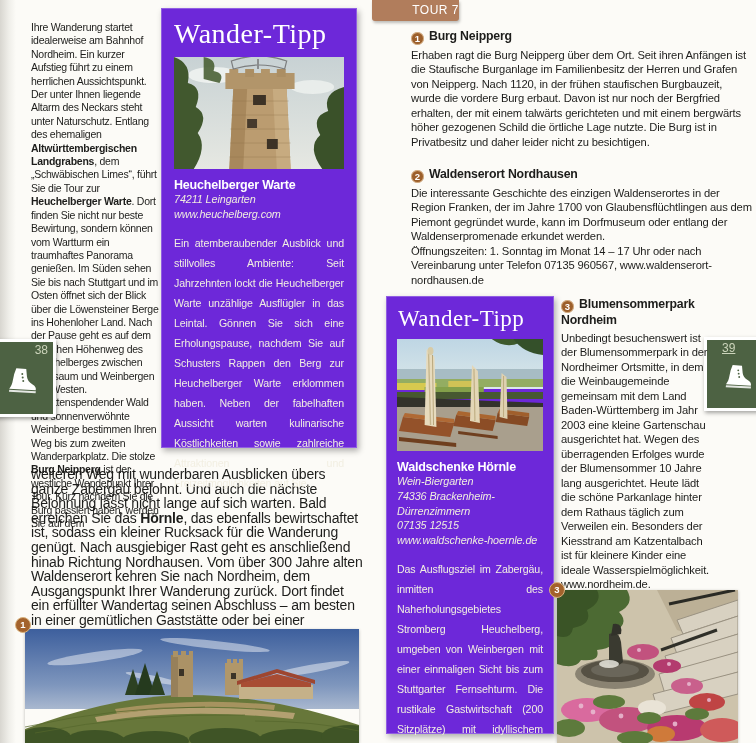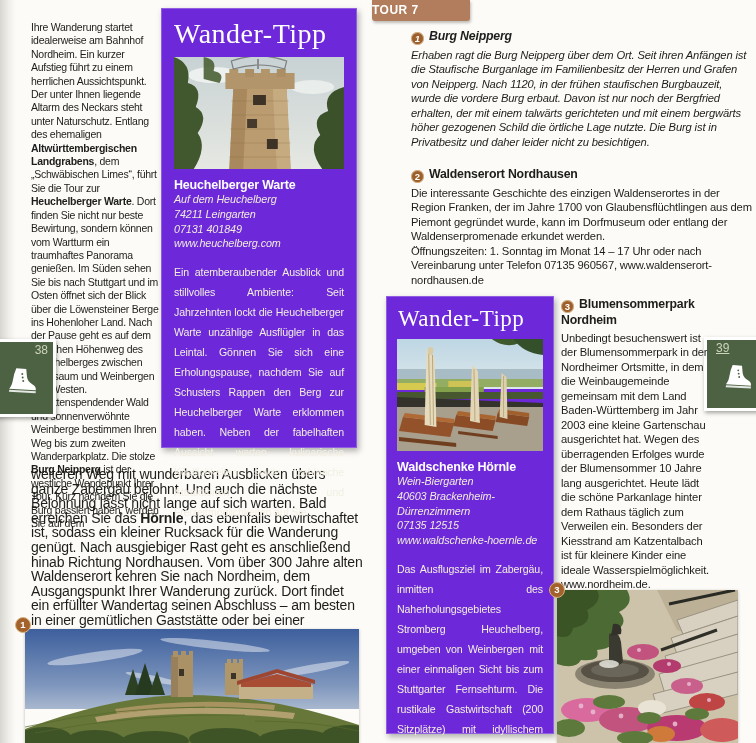--- a/index.html
+++ b/index.html
@@ -17,55 +17,55 @@
     font-size:14px; line-height:14.6px; letter-spacing:-0.2px; }
   .seg-b { font-weight:bold; }
 
   
   .badge { position:absolute; background:#4d6243; border:3px solid #ffffff;
     box-shadow:1px 2px 4px rgba(0,0,0,.35); }
   .badge-left  { left:-12px; top:339px; width:62px; height:72px; }
   .badge-right { left:704px; top:337px; width:62px; height:68px; }
   .badge-num { position:absolute; font-size:12px; color:#ccd4bb; top:1px; }
   .badge-left .badge-num  { right:5px; }
-  .badge-right .badge-num { left:9px;text-decoration:underline; }
+  .badge-right .badge-num { left:15px;text-decoration:underline; }
   .badge svg { position:absolute; left:50%; top:54%; transform:translate(-50%,-50%); }
 
   
   .tipp { position:absolute; background:#6d28d9; box-sizing:border-box;
     color:#efece0; box-shadow:2px 3px 6px rgba(0,0,0,.30);
     border:1px solid rgba(255,255,255,.25); }
   .tipp1 { left:161px; top:8px;   width:196px; height:440px; padding:6px 12px; }
   .tipp2 { left:386px; top:296px; width:168px; height:438px; padding:5px 10px; }
   .tipp-title { font-family:"Liberation Serif", serif; color:#ffffff; letter-spacing:.5px; }
   .tipp1 .tipp-title { font-size:28px; margin:3px 0 7px 0; }
   .tipp2 .tipp-title { font-size:23px; margin:4px 0 7px 1px; }
   .tipp-photo { width:100%; height:112px; position:relative; overflow:hidden; }
   .tipp-photo svg { display:block; width:100%; height:100%; }
   .tipp-name { font-weight:bold; font-size:12.5px; margin-top:9px; color:#ffffff; letter-spacing:-0.2px; }
   .tipp-contact { font-style:italic; font-size:10.8px; line-height:14.8px; color:#f0ecdf; letter-spacing:-0.1px; }
   .tipp-body { font-size:10.6px; line-height:20px; text-align:justify; margin-top:11px;
     color:#f2efe2; letter-spacing:-0.1px; }
 
   
-  .tour-tab { position:absolute; left:372px; top:0; width:98px; height:21px;
+  .tour-tab { position:absolute; left:372px; top:0; width:87px; height:21px;
     background:linear-gradient(180deg,#c29372 0%,#ab755а 100%);
     background-color:#b17d5c; border-radius:0 0 3px 3px; box-shadow:1px 2px 3px rgba(0,0,0,.25);
-    color:#ffffff; font-weight:bold; font-size:12px; letter-spacing:.5px;
-    line-height:21px; text-align:left; }
+    color:#ffffff; font-weight:normal; font-size:12px; letter-spacing:.5px;
+    line-height:21px; text-align:right; }
 
   
   .sec { position:absolute; font-size:11.2px; line-height:14.5px; letter-spacing:-0.15px; }
   .sec-head { font-weight:bold; font-size:12.3px; line-height:15px; margin-bottom:3px; letter-spacing:-0.2px; }
   .num { display:inline-block; width:13px; height:13px; border-radius:50%;
     background:#9c5f2b; color:#fff; font-size:9.5px; font-weight:bold; text-align:center;
     line-height:13px; vertical-align:-1.5px; margin-right:5px;
     box-shadow:inset 0 0 0 1px rgba(255,235,200,.55); letter-spacing:0; }
   .sec-body { white-space:pre-line; }
-  .sec1 { left:411px; top:29px;  width:341px;font-style:italic; }
+  .sec1 { left:411px; top:29px;  width:341px; }
   .sec2 { left:411px; top:167px; width:341px; }
   .sec3 { left:561px; top:297px; width:152px; }
 
   
   .photo { position:absolute; box-shadow:0 1px 3px rgba(0,0,0,.25); overflow:hidden; }
   .photo svg { display:block; width:100%; height:100%; }
   .photo-castle   { left:25px;  top:629px; width:334px; height:114px; }
   .photo-fountain { left:557px; top:590px; width:181px; height:153px; }
   .photo-marker { position:absolute; width:14px; height:14px; border-radius:50%;
     background:#a3622c; border:1px solid #d9b37f; color:#fff; font-size:9.5px;
@@ -139,23 +139,21 @@
         <rect x="80" y="38" width="13" height="10" fill="#3c3226"></rect>
         <rect x="74" y="62" width="10" height="9" fill="#463a2c"></rect>
         <rect x="94" y="82" width="11" height="10" fill="#3c3226"></rect>
 
         <path d="M0 0 Q18 6 14 26 Q30 30 22 50 Q36 58 24 76 Q34 90 20 112 L0 112 Z" fill="#41582e"></path>
         <path d="M172 30 Q150 36 156 54 Q138 60 148 78 Q134 90 150 112 L172 112 Z" fill="#3a5129"></path>
         <path d="M30 0 Q44 2 40 14 Q52 16 46 26 L30 22 Z" fill="#4a6135" opacity=".9"></path>
       </svg>
     </div>
     <div class="tipp-name">Heuchelberger Warte</div>
-    <div class="tipp-contact">Auf dem Heuchelberg</div>
     <div class="tipp-contact">74211 Leingarten</div>
-    <div class="tipp-contact">07131 401849</div>
     <div class="tipp-contact">www.heuchelberg.com</div>
     <div class="tipp-body">Ein atemberaubender Ausblick und stillvolles Ambiente: Seit Jahrzehnten lockt die Heuchelberger Warte unzählige Ausflügler in das Leintal. Gönnen Sie sich eine Erholungspause, nachdem Sie auf Schusters Rappen den Berg zur Heuchelberger Warte erklommen haben. Neben der fabelhaften Aussicht warten kulinarische Köstlichkeiten sowie zahlreiche Attraktionen und Freizeitmöglichkeiten auf Sie.</div>
   </div>
 
   <div class="tour-tab">TOUR 7</div>
 
   <div class="sec sec1">
     <div class="sec-head">
       <span class="num">1</span><span>Burg Neipperg</span>
     </div>
@@ -215,21 +213,21 @@
         <path d="M78 30 L79 82" stroke="#c0af84" stroke-width="1.2" fill="none"></path>
         <path d="M106 34 L111 38 L112 80 L104 78 Z" fill="#ded1b0"></path>
         <path d="M108 37 L108 78" stroke="#bcab80" stroke-width="1" fill="none"></path>
 
         <path d="M96 0 Q110 10 124 4 Q140 14 148 8 L148 0 Z" fill="#3e5a2d"></path>
         <path d="M118 0 Q128 14 148 16 L148 0 Z" fill="#34502a"></path>
       </svg>
     </div>
     <div class="tipp-name">Waldschenke Hörnle</div>
     <div class="tipp-contact">Wein-Biergarten</div>
-    <div class="tipp-contact">40603 Brackenheim-Dürrenzimmern</div>
+    <div class="tipp-contact">74336 Brackenheim-Dürrenzimmern</div>
     <div class="tipp-contact">07135 12515</div>
     <div class="tipp-contact">www.waldschenke-hoernle.de</div>
     <div class="tipp-body">Das Ausflugsziel im Zabergäu, inmitten des Naherholungsgebietes Stromberg Heuchelberg, umgeben von Weinbergen mit einer einmaligen Sicht bis zum Stuttgarter Fernsehturm. Die rustikale Gastwirtschaft (200 Sitzplätze) mit idyllischem Biergarten (250 Sitzplätze) und großem Wald-Kinderspielplatz lädt ein, in gemütlicher Runde zu verweilen. Täglich wechselnder Mittagstisch, durchgehend warme Küche.</div>
   </div>
 
   <div class="photo photo-castle">
     <svg viewBox="0 0 334 114" preserveAspectRatio="none">
       <defs>
         <linearGradient id="sky3" x1="0" y1="0" x2="0" y2="1">
           <stop offset="0" stop-color="#3d5f9d"></stop>

